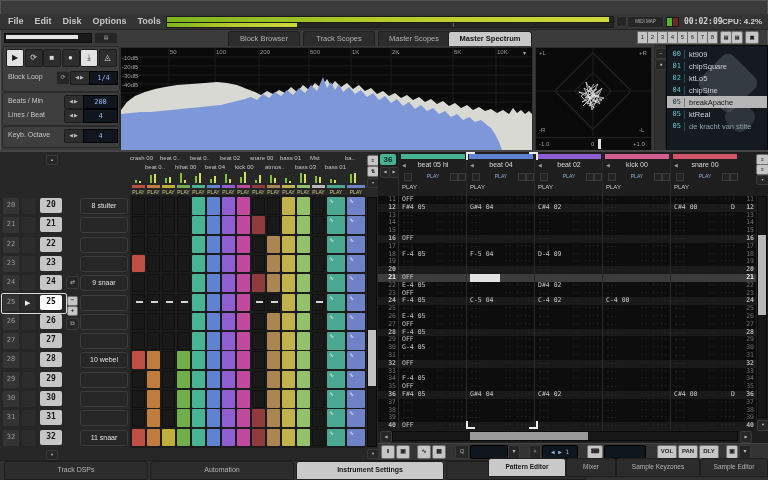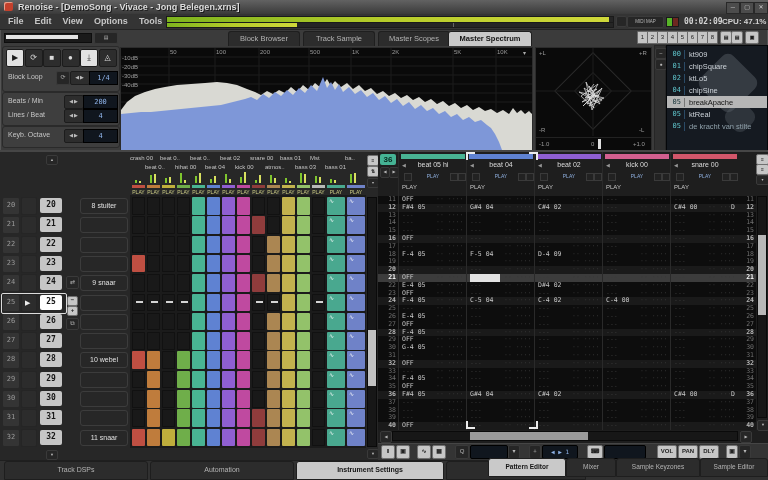--- a/index.html
+++ b/index.html
@@ -86,50 +86,43 @@
   .fbtn.lcd{background:#10161e;color:#8fb3e8;border:1px solid #000;font-family:"DejaVu Sans Mono",monospace;}
   .btab{background:#2c2c2c;border:1px solid #1e1e1e;border-radius:3px 3px 0 0;color:#b4b4b4;font-size:7px;text-align:center;line-height:15px;white-space:nowrap;}
   .btab.active{background:#c9c9c9;color:#141414;font-weight:bold;}
   .btab.sm{font-size:6.5px;}
 </style>
 </head>
 <body>
 
 <div id="app">
 
-  <div class="abs titlebar" style="left:0;top:0;width:768px;height:14px">
-    <span class="abs logo" style="left:4px;top:2px"></span>
-    <span class="abs wtitle" style="left:18px;top:2px">Renoise - [DemoSong - Vivace - Jong Belegen.xrns]</span>
-    <span class="abs winbtn" style="left:726px;top:2px">─</span>
-    <span class="abs winbtn" style="left:740px;top:2px">▢</span>
-    <span class="abs winbtn" style="left:754px;top:2px">✕</span>
-  </div>
 
   <div class="abs menubar" style="left:0;top:14px;width:768px;height:15px">
     <div id="menu-items" style="position:absolute;left:8px;top:0;display:flex;gap:11px">
         <span class="menuitem">File</span>
         <span class="menuitem">Edit</span>
-        <span class="menuitem">View</span>
+        <span class="menuitem">Disk</span>
         <span class="menuitem">Options</span>
         <span class="menuitem">Tools</span>
         <span class="menuitem">Help</span>
       </div>
     <div class="abs vutrack" style="left:166px;top:2px;width:446px;height:5px">
       <div class="vufill" style="width:99%;height:100%"></div>
     </div>
     <div class="abs vutrack" style="left:166px;top:8px;width:446px;height:4px">
       <div class="vufill" style="width:130px;height:100%"></div>
       <div class="abs" style="left:286px;top:0;width:1px;height:4px;background:#666"></div>
     </div>
     <div class="abs smbtn" style="left:616px;top:2px;width:9px;height:9px"></div>
     <div class="abs smbtn" style="left:627px;top:2px;width:35px;height:10px;font-size:4.5px;line-height:10px">MIDI MAP</div>
     <div class="abs led" style="left:666px;top:3px;width:5px;height:8px;background:#58b428"></div>
     <div class="abs led" style="left:672px;top:3px;width:5px;height:8px;background:#6e2820"></div>
     <span class="abs statxt" style="left:684px;top:3px">00:02:09</span>
-    <span class="abs statxt" style="left:722px;top:3px;font-family:'Liberation Sans',sans-serif">CPU: 47.1%</span>
+    <span class="abs statxt" style="left:722px;top:3px;font-family:'Liberation Sans',sans-serif">CPU: 4.2%</span>
   </div>
 
   <div class="abs" style="left:4px;top:33px;width:86px;height:8px;background:#1a1a1a;border:1px solid #0d0d0d">
     <div style="margin:1px;width:72px;height:4px;background:#e4e4e4"></div>
   </div>
   <div class="abs smbtn" style="left:94px;top:32px;width:22px;height:10px;font-size:5px;line-height:9px">▤</div>
 
   <div class="abs subpanel" style="left:2px;top:46px;width:116px;height:44px"></div>
   <span class="abs plabel" style="left:8px;top:73px">Block Loop</span>
   <div class="abs smbtn" style="left:56px;top:71px;width:12px;height:12px;font-size:6px;line-height:11px">⟳</div>
@@ -240,21 +233,21 @@
   <div class="abs smbtn" style="left:380px;top:431px;width:10px;height:10px;font-size:4px;line-height:9px">◀</div>
   <div class="abs" style="left:392px;top:431px;width:346px;height:10px;background:#171717;border:1px solid #0a0a0a;box-sizing:border-box"></div>
   <div class="abs" style="left:470px;top:432px;width:118px;height:8px;background:#9a9a9a"></div>
   <div class="abs smbtn" style="left:740px;top:431px;width:10px;height:10px;font-size:4px;line-height:9px">▶</div>
 
   <div class="abs" style="left:378px;top:443px;width:390px;height:17px;background:#343434;border-top:1px solid #454545"></div>
 
   <div class="abs" style="left:0;top:460px;width:768px;height:20px;background:#313131;border-top:1px solid #1f1f1f"></div>
 
 <div class="toptab abs" style="left: 228px; top: 31px; width: 70px; height: 14px;">Block Browser</div>
-    <div class="toptab abs" style="left: 303px; top: 31px; width: 70px; height: 14px;">Track Sample</div>
+    <div class="toptab abs" style="left: 303px; top: 31px; width: 70px; height: 14px;">Track Scopes</div>
     <div class="toptab abs" style="left: 378px; top: 31px; width: 70px; height: 14px;">Master Scopes</div>
     <div class="toptab active abs" style="left: 448px; top: 31px; width: 82px; height: 14px;">Master Spectrum</div>
     <div class="tbtn act abs" style="left: 6px; top: 49px; width: 16px; height: 16px;">▶</div>
     <div class="tbtn abs" style="left: 24.5px; top: 49px; width: 16px; height: 16px;">⟳</div>
     <div class="tbtn abs" style="left: 43px; top: 49px; width: 16px; height: 16px;">■</div>
     <div class="tbtn abs" style="left: 61.5px; top: 49px; width: 16px; height: 16px;">●</div>
     <div class="tbtn act abs" style="left: 80px; top: 49px; width: 16px; height: 16px;">⤓</div>
     <div class="tbtn abs" style="left: 98.5px; top: 49px; width: 16px; height: 16px;">◬</div>
     <div class="speclbl abs" style="left: 170px; top: 49px;">50</div>
     <div class="speclbl abs" style="left: 216px; top: 49px;">100</div>

